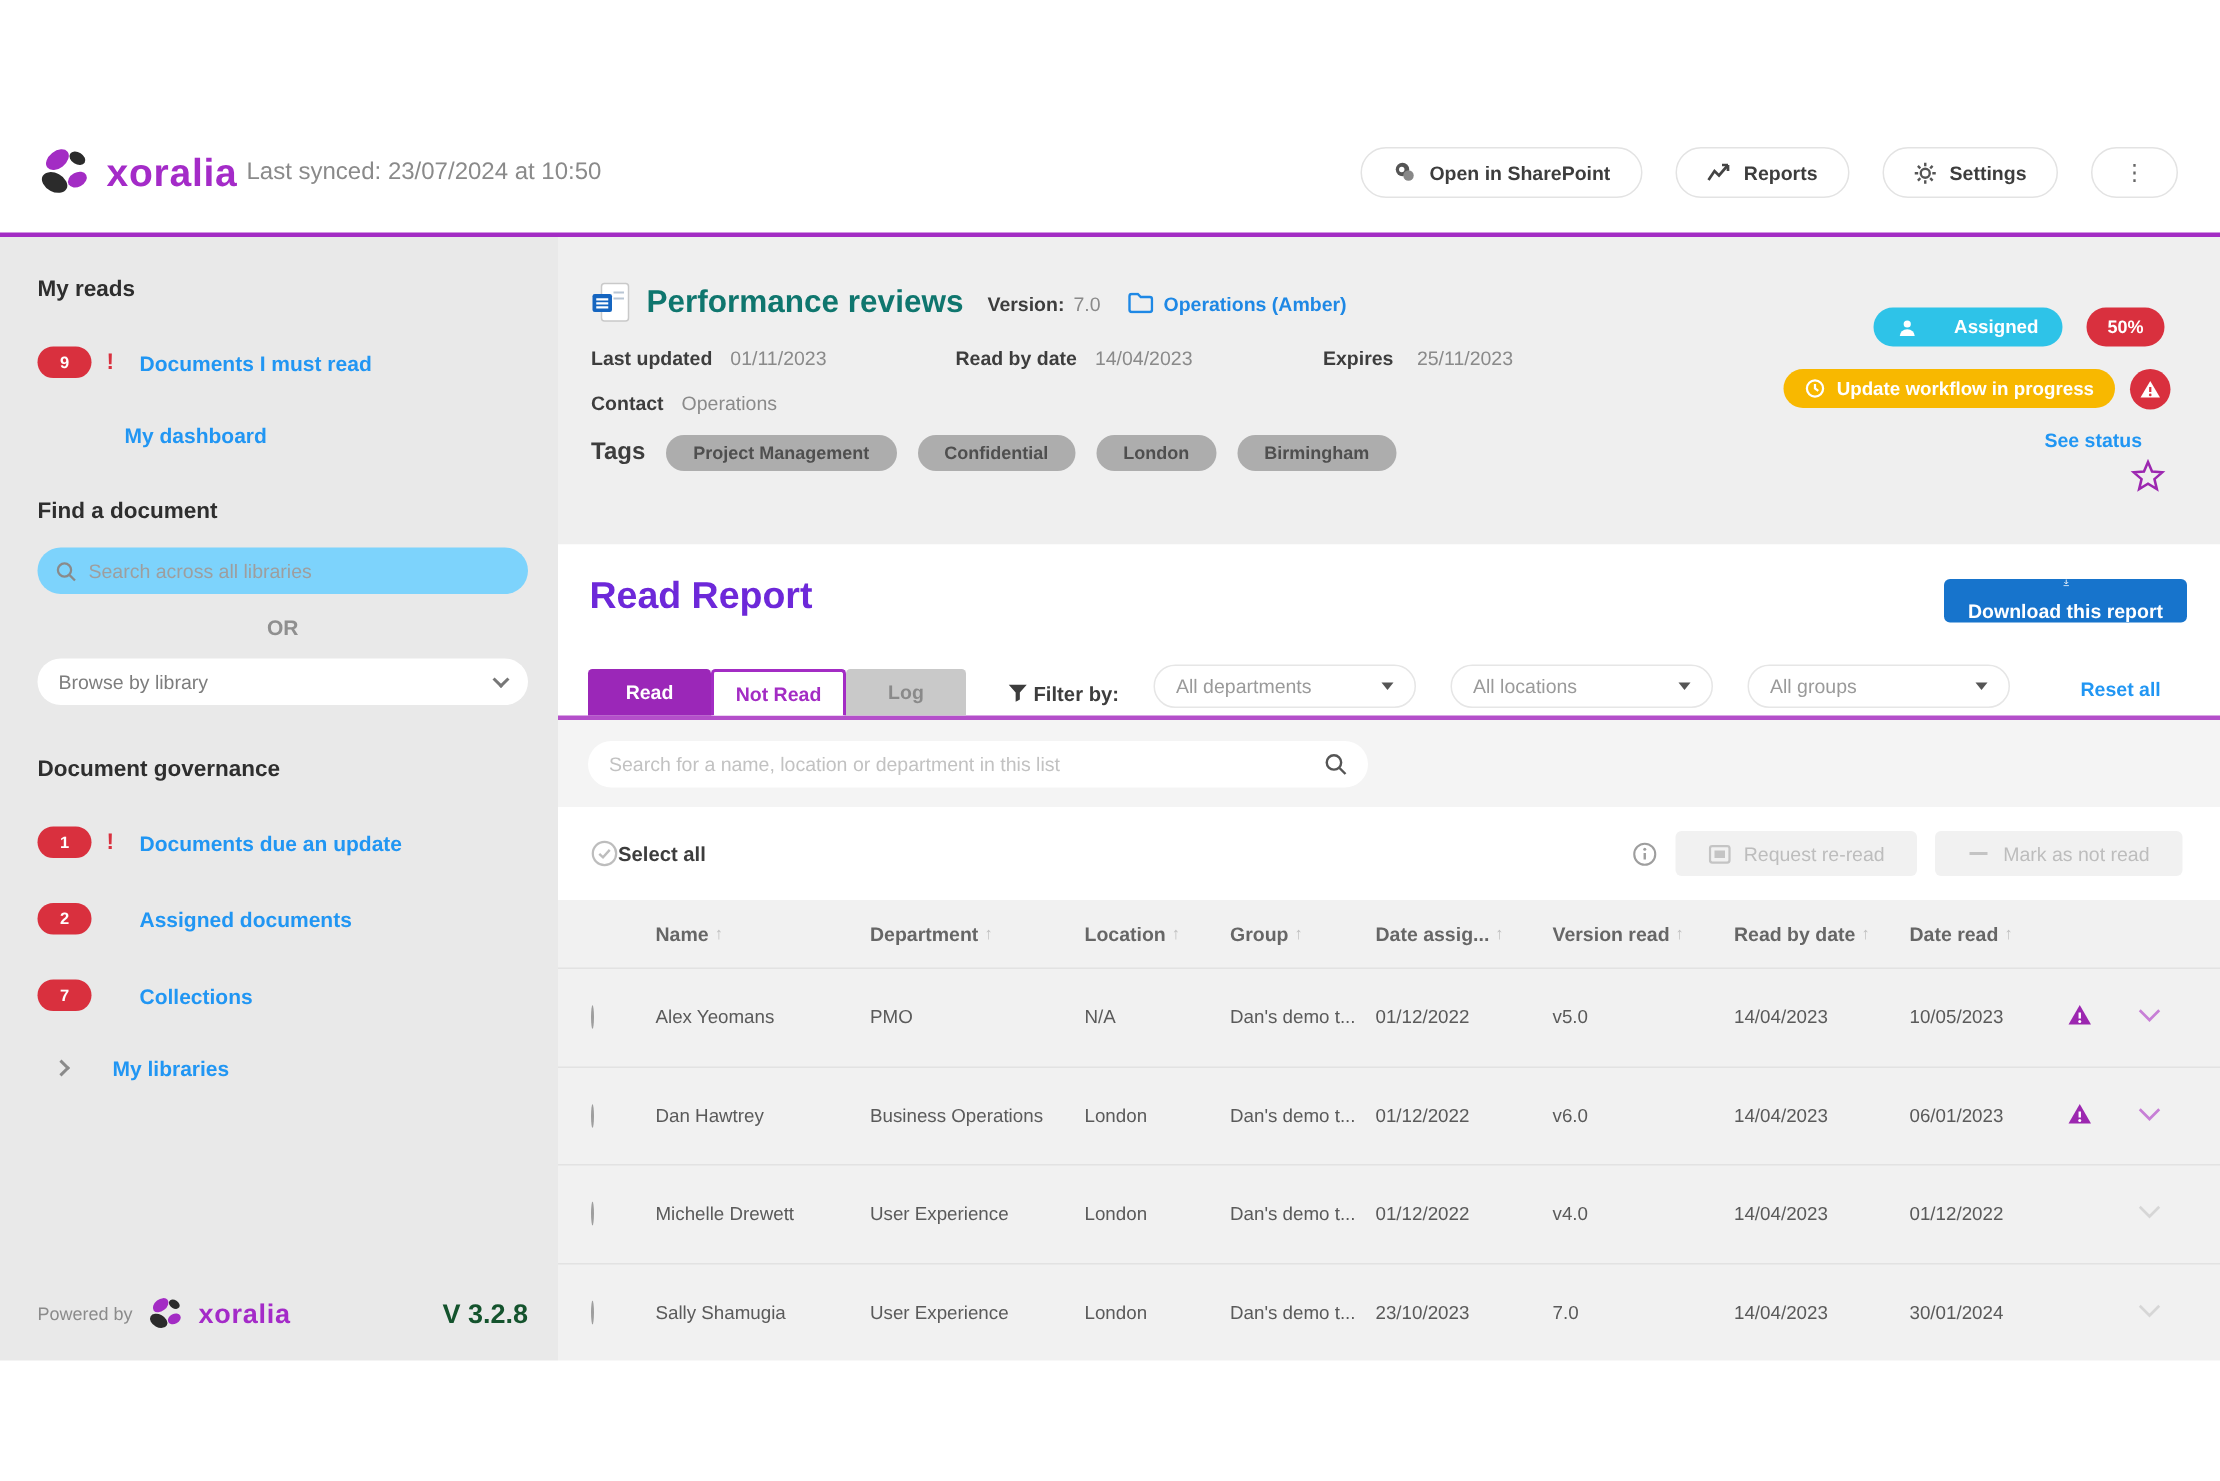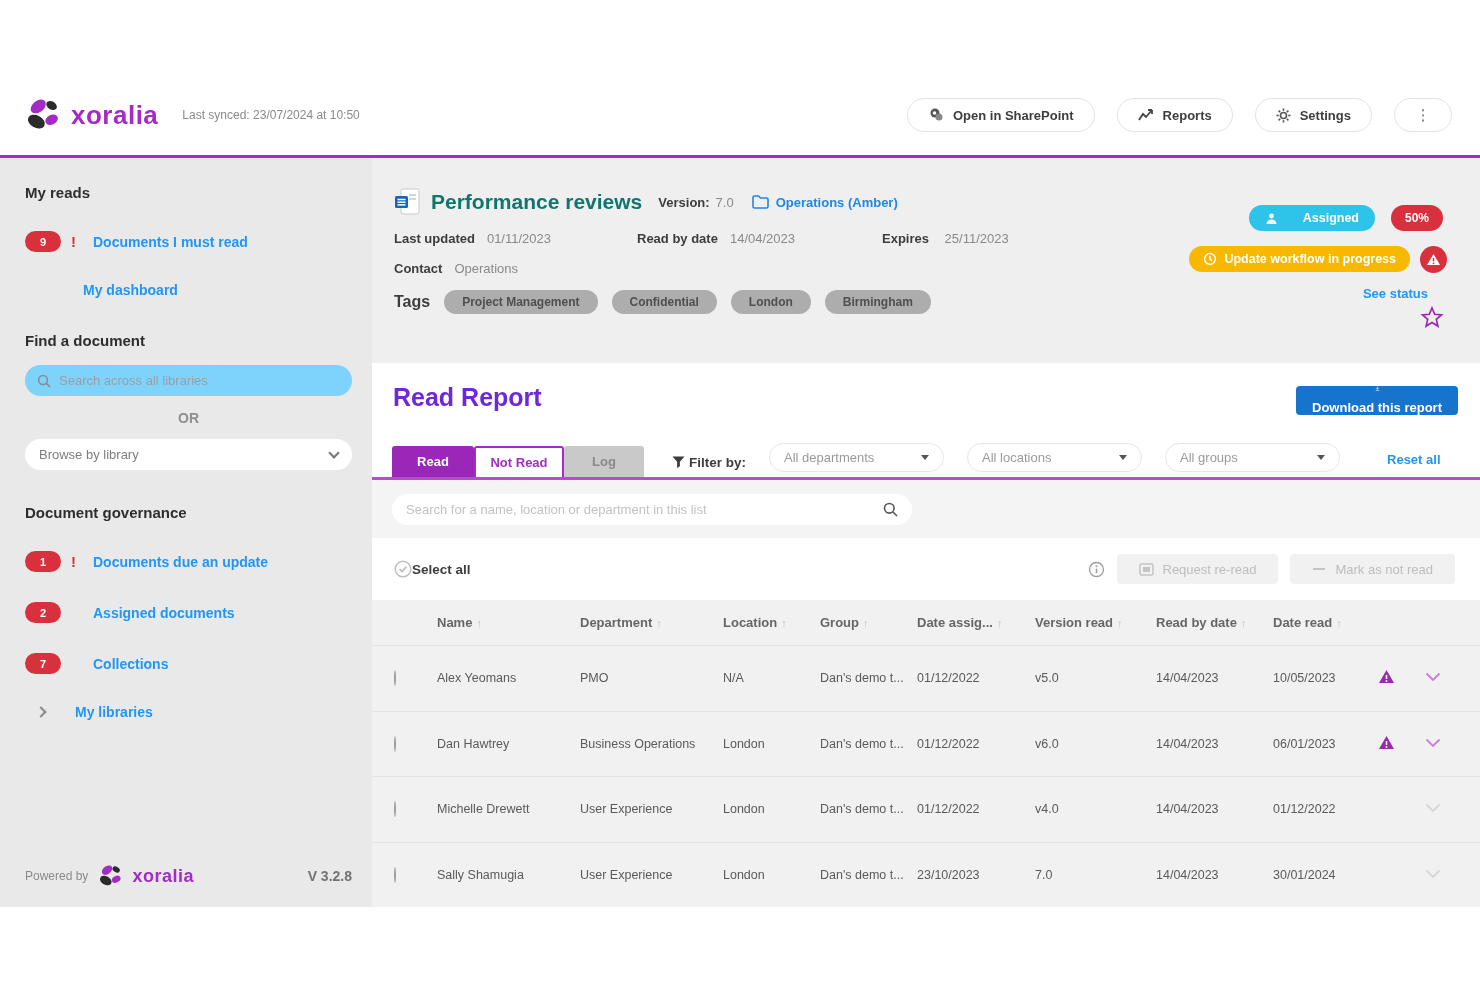--- a/index.html
+++ b/index.html
@@ -4,21 +4,21 @@
 <style>
   * { margin:0; padding:0; box-sizing:border-box; }
   html,body { background:#fff; }
   body { font-family:"Liberation Sans", sans-serif; }
   .canvas { position:relative; width:1480px; height:987px; background:#fff; overflow:hidden;padding-left:36px; }
 
   
   .header { position:absolute; top:75px; left:0; width:1480px; height:80px; background:#fff; display:flex; align-items:center; }
   .logo-wrap { display:flex; align-items:center; gap:8px; margin-left:25px; }
   .logo-text { color:#a42bc8; font-size:26px; font-weight:bold; letter-spacing:.5px; }
-  .synced { color:#8a8a8a; font-size:12px; margin-left:24px; }
+  .synced { color:#8a8a8a; font-size:16px; margin-left:6px; }
   .header-buttons { margin-left:auto; margin-right:28px; display:flex; align-items:center; gap:22px; }
   .hbtn { display:flex; align-items:center; gap:9px; background:#fff; border:1px solid #e3e3e3; border-radius:18px; height:34px; padding:0 20px; font-size:13px; color:#3d3d3d; font-weight:600; cursor:pointer; }
   .hbtn svg { flex:0 0 auto; }
   .kebab-btn { width:58px; height:34px; border:1px solid #e3e3e3; border-radius:18px; background:#fff; color:#666; font-size:15px; display:flex; align-items:center; justify-content:center; cursor:pointer; }
   .top-divider { position:absolute; top:155px; left:0; width:1480px; height:3px; background:#a32cc4; }
 
   
   .page-body { position:absolute; top:158px; left:0; width:1480px; height:881px; display:flex; }
 
   
@@ -33,21 +33,21 @@
   .sb-search { margin-top:16px; height:31px; background:#7dd3fc; border-radius:16px; display:flex; align-items:center; padding:0 12px; gap:8px; }
   .sb-search input { border:none; outline:none; flex:1; font-size:13px; color:#555; background:transparent; font-family:"Liberation Sans",sans-serif; }
   .sb-search input::placeholder { color:#9e9e9e; }
   .sb-or { text-align:center; color:#8f8f8f; font-size:14px; font-weight:700; margin-top:14px; }
   .sb-browse { margin-top:13px; height:31px; background:#fff; border-radius:16px; display:flex; align-items:center; padding:0 14px; color:#7d7d7d; font-size:13px; cursor:pointer; }
   .chev { width:8px; height:8px; border-right:2px solid #777; border-bottom:2px solid #777; transform:rotate(45deg); margin-left:auto; margin-top:-4px; }
   .sb-chevron-right { width:8px; height:8px; border-right:2px solid #8a8a8a; border-bottom:2px solid #8a8a8a; transform:rotate(-45deg); margin-left:12px; }
   .sb-footer { position:absolute; bottom:18px; left:25px; right:20px; display:flex; align-items:center; }
   .sb-powered { color:#8b8b8b; font-size:12px; }
   .sb-footer .logo-text { font-size:18px; margin-left:8px; }
-  .sb-version { margin-left:auto; color:#737373; font-size:14px; font-weight:600; }
+  .sb-version { margin-left:auto; color:#14532d; font-size:18px; font-weight:600; }
 
   
   .main { position:relative; flex:1; height:749px; }
 
   
   .doc-panel { position:relative; height:205px; background:#efefef; padding:30px 0 0 22px; }
   .doc-title-row { display:flex; align-items:center; }
   .doc-title { color:#0f766e; font-size:21px; font-weight:700; margin-left:10px; cursor:pointer; }
   .doc-version-label { font-weight:700; color:#3d3d3d; font-size:13px; margin-left:16px; }
   .doc-version { color:#8a8a8a; font-size:13px; margin-left:6px; }

